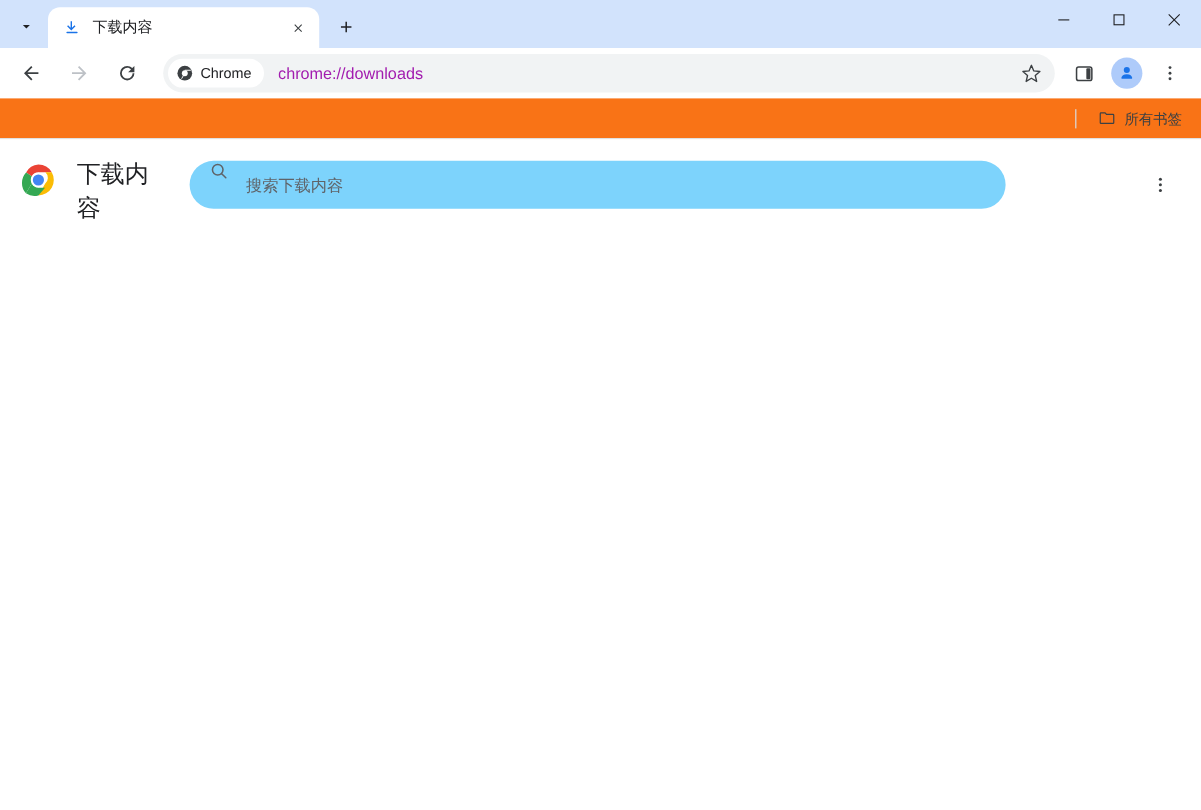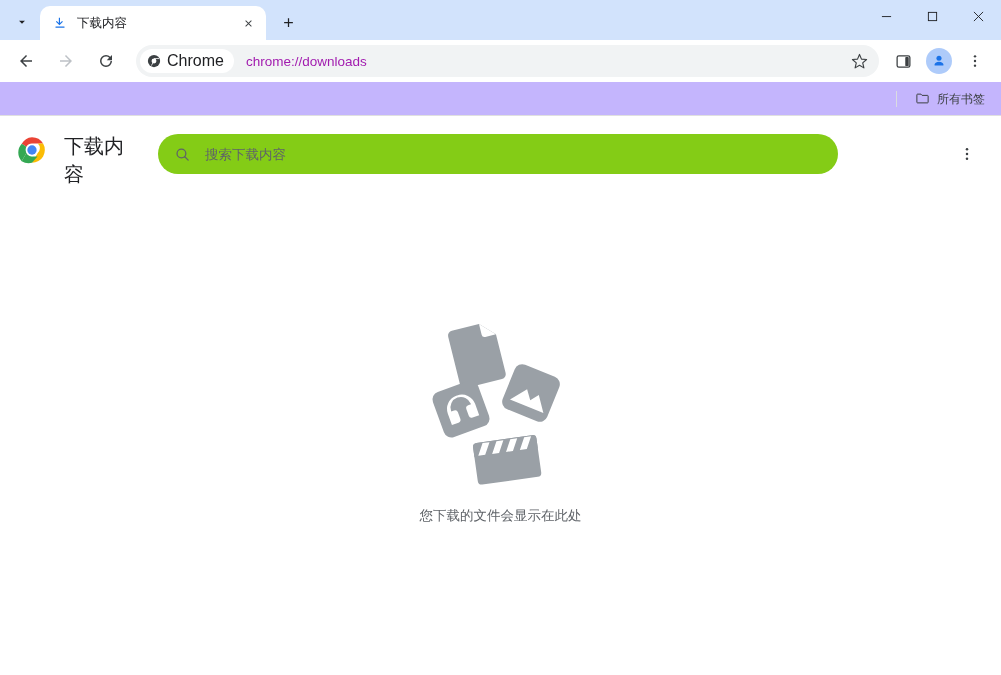--- a/index.html
+++ b/index.html
@@ -119,21 +119,21 @@
   .chrome-chip {
     height: 24px;
     background: #ffffff;
     border-radius: 12px;
     display: flex;
     align-items: center;
     padding: 0 10px 0 7px;
     flex: 0 0 auto;
   }
   .chrome-chip-label {
-    font-size: 16px;
+    font-size: 12px;
     color: #202124;
     margin-left: 6px;
     line-height: 14px;
   }
 
   .omnibox-url {
     flex: 1 1 auto;
     font-size: 13.5px;
     color: #a21caf;
     margin-left: 12px;
@@ -160,21 +160,21 @@
   .avatar {
     width: 26px; height: 26px;
     border-radius: 50%;
     background: #aecbfa;
     display: flex; align-items: center; justify-content: center;
   }
 
   
   .bookmarks-bar {
     height: 34px;
-    background: #c4b5fd;
+    background: #f97316;
     display: flex;
     align-items: center;
     justify-content: flex-end;
     padding: 0 10px 0 12px;
     border-bottom: 1px solid #e0e0e0;
   }
   .bm-sep {
     width: 1px; height: 16px;
     background: #dadce0;
     margin-right: 12px;
@@ -221,24 +221,23 @@
     line-height: 28px;
     color: #202124;
     font-weight: 400;
     flex: 0 0 auto;
     word-break: break-all;
   }
 
   .dl-search {
     width: 680px;
     height: 40px;
-    background: #84cc16;
+    background: #7dd3fc;
     border-radius: 20px;
     display: flex;
-    align-items: center;
     padding: 0 16px;
     margin-left: 26px;
     margin-top: 2px;
     flex: 0 0 auto;
   }
   .dl-search-input {
     flex: 1 1 auto;
     border: none;
     outline: none;
     background: transparent;
@@ -427,43 +426,13 @@
 
     <div class="dl-more">
       <svg width="16" height="16" viewBox="0 0 24 24">
         <circle cx="12" cy="5" r="1.9" fill="#3c4043"></circle>
         <circle cx="12" cy="12" r="1.9" fill="#3c4043"></circle>
         <circle cx="12" cy="19" r="1.9" fill="#3c4043"></circle>
       </svg>
     </div>
   </div>
 
-  <div class="empty-state">
-
-    <svg class="empty-illo" viewBox="0 0 160 175">
-      <g fill="#9aa0a6">
-
-        <g transform="rotate(-14 57 38)">
-          <path d="M36 14h28l14 14v40a5 5 0 01-5 5H36a5 5 0 01-5-5V19a5 5 0 015-5z"></path>
-          <path d="M64 14l14 14H67a3 3 0 01-3-3V14z" fill="#ffffff"></path>
-        </g>
-
-        <g transform="rotate(22 110 82)">
-          <rect x="86" y="58" width="48" height="48" rx="8"></rect>
-          <path d="M93 96l12-16 7 9 6-8 11 15z" fill="#ffffff"></path>
-        </g>
-
-        <g transform="rotate(-20 40 98)">
-          <rect x="16" y="74" width="48" height="48" rx="8"></rect>
-          <path d="M40 84a14 14 0 00-14 14v12h7a3 3 0 003-3v-7a3 3 0 00-3-3h-3v-.5a10.5 10.5 0 0121 0v.5h-3a3 3 0 00-3 3v7a3 3 0 003 3h7V98a14 14 0 00-14-14z" fill="#ffffff"></path>
-        </g>
-
-        <g transform="rotate(-8 85 148)">
-          <path d="M58 128h56a4 4 0 014 4v34a4 4 0 01-4 4H58a4 4 0 01-4-4v-34a4 4 0 014-4z"></path>
-          <path d="M58 128h56a4 4 0 014 4v10H54v-10a4 4 0 014-4z"></path>
-          <path d="M64 129l-6 12h7l6-12zM78 129l-6 12h7l6-12zM92 129l-6 12h7l6-12zM106 129l-6 12h7l6-12z" fill="#ffffff"></path>
-        </g>
-      </g>
-    </svg>
-
-    <div class="empty-text">您下载的文件会显示在此处</div>
-  </div>
 </div>
 
 </body></html>

